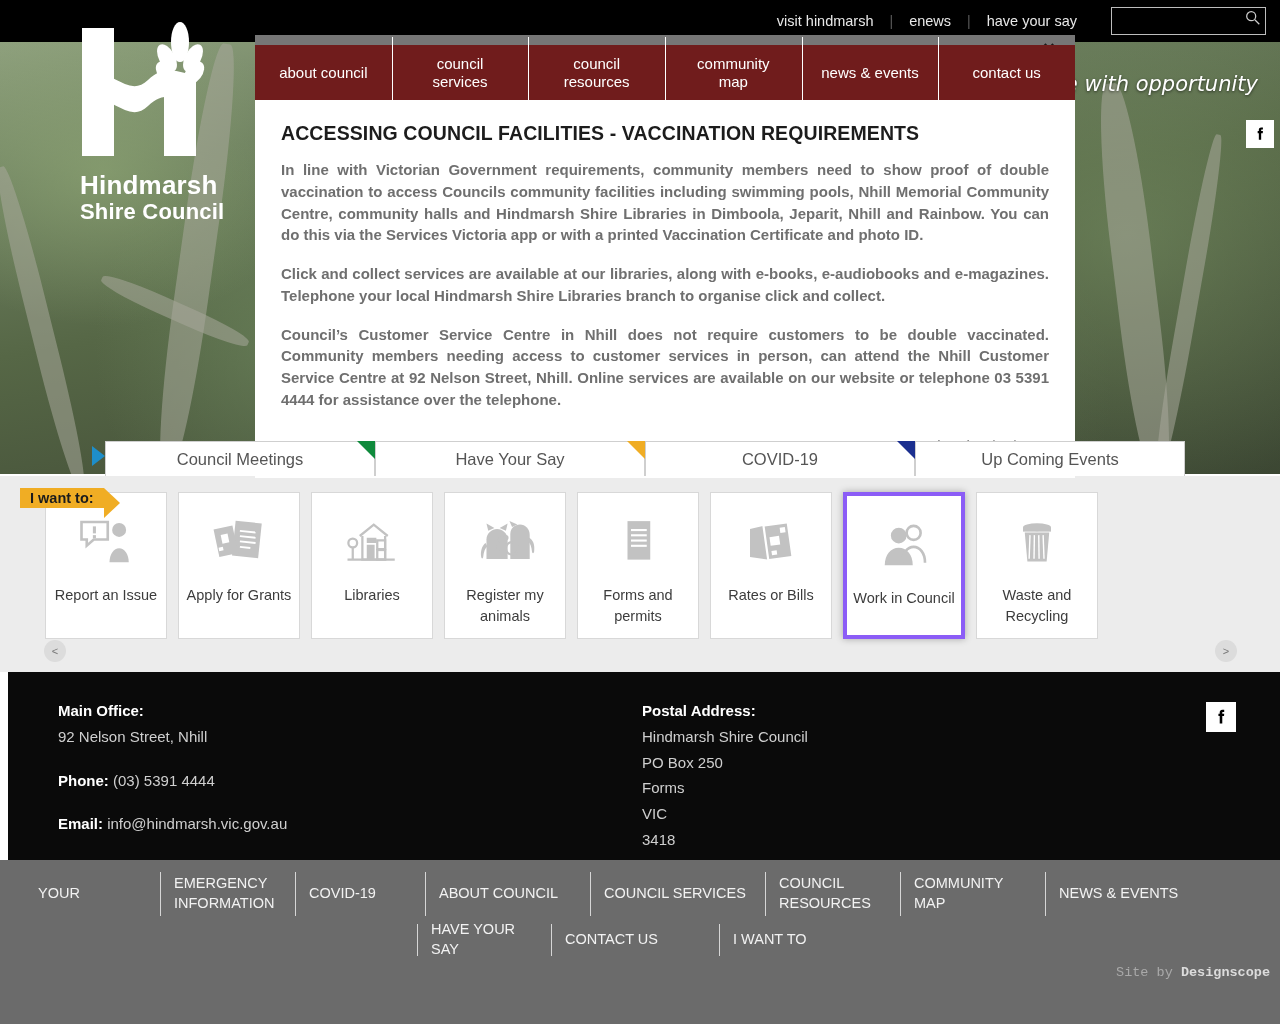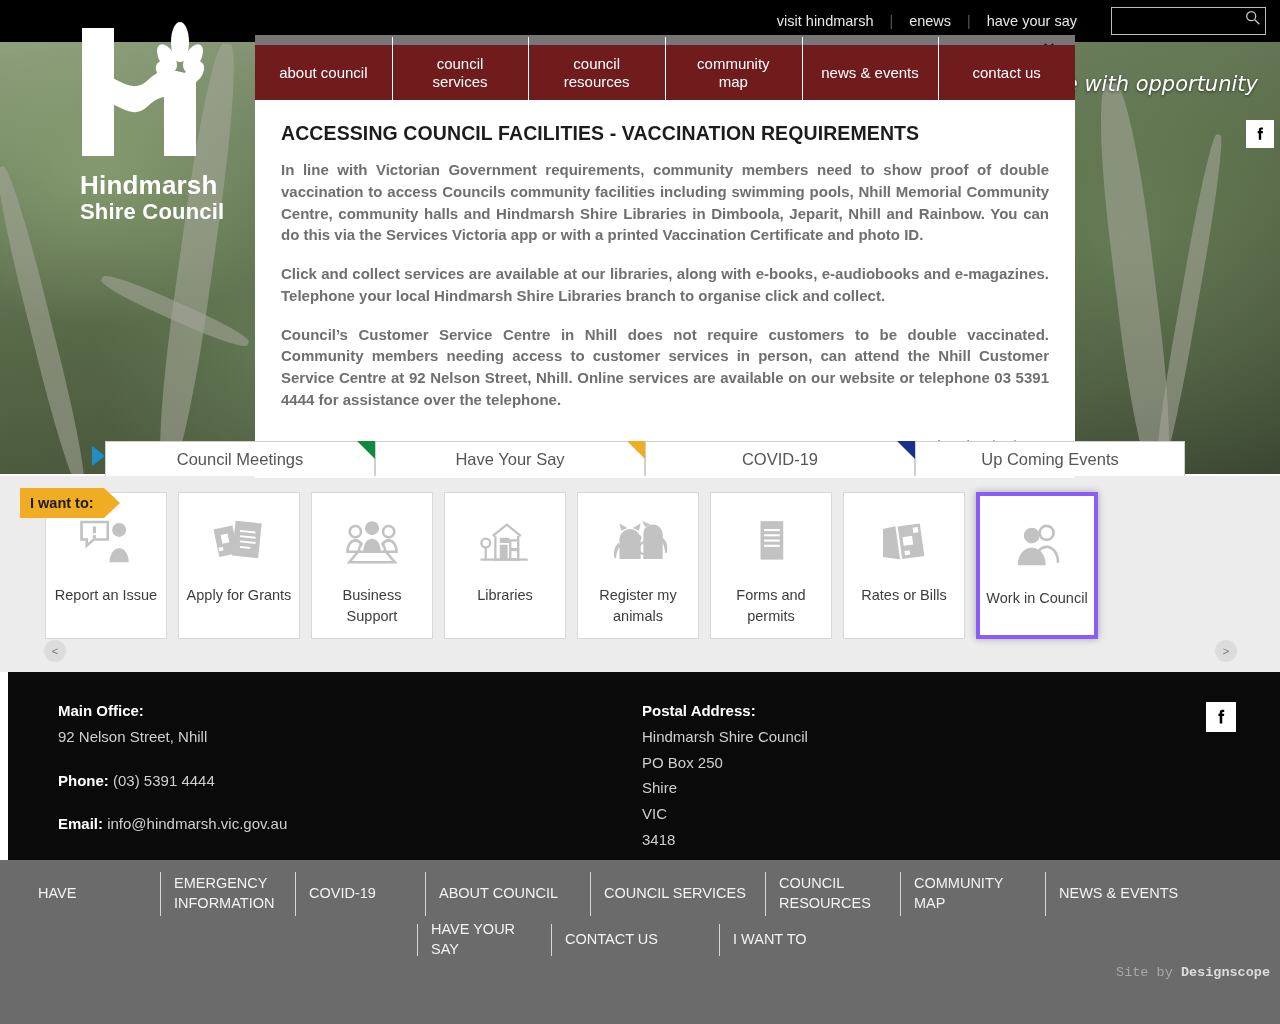--- a/index.html
+++ b/index.html
@@ -161,21 +161,21 @@
     border-width: 10px 0 10px 13px;
     border-color: transparent transparent transparent #1e8ec9;
   }
 
   
   .quick-section {
     position: absolute; left: 0; top: 476px; width: 1280px; height: 196px;
     background: #ececec;
   }
   .iwantto {
-    position: absolute; left: 20px; top: 12px; height: 30px;
+    position: absolute; left: 20px; top: 12px; height: 20px;
     background: #f0ad24; color: #1c1c1c; font-size: 14.5px; font-weight: bold;
     display: flex; align-items: center; padding: 0 10px; z-index: 5;
   }
   .iwantto::after {
     content:""; position:absolute; right:-16px; top:0;
     width:0; height:0; border-style:solid;
     border-width:15px 0 15px 16px;
     border-color: transparent transparent transparent #f0ad24;
   }
   .tiles {
@@ -381,34 +381,20 @@
               <rect x="33" y="14" width="18" height="2.2" transform="rotate(6 42 15)"></rect>
               <rect x="33" y="20" width="18" height="2.2" transform="rotate(6 42 21)"></rect>
               <rect x="33" y="26" width="18" height="2.2" transform="rotate(6 42 27)"></rect>
               <rect x="33" y="32" width="12" height="2.2" transform="rotate(6 39 33)"></rect>
             </g>
           </svg>
         </div>
         <div class="tile-label">Apply for Grants</div>
       </div>
 
-      <div class="tile">
-        <div class="tile-icon">
-          <svg viewBox="0 0 64 56" width="56" height="50" fill="#c2c2c2">
-            <circle cx="32" cy="11" r="8"></circle>
-            <circle cx="13" cy="15" r="6.5" fill="none" stroke="#c2c2c2" stroke-width="3"></circle>
-            <circle cx="51" cy="15" r="6.5" fill="none" stroke="#c2c2c2" stroke-width="3"></circle>
-            <path d="M22 38c0-9 4-15 10-15s10 6 10 15z"></path>
-            <path d="M4 38c0-8 4-13 9-13 3 0 5 1.5 7 4-2 2.5-3 5.5-3 9z" fill="none" stroke="#c2c2c2" stroke-width="3"></path>
-            <path d="M60 38c0-8-4-13-9-13-3 0-5 1.5-7 4 2 2.5 3 5.5 3 9z" fill="none" stroke="#c2c2c2" stroke-width="3"></path>
-            <path d="M6 50L16 38h32l10 12z" fill="none" stroke="#c2c2c2" stroke-width="3"></path>
-          </svg>
-        </div>
-        <div class="tile-label">Business Support</div>
-      </div>
 
       <div class="tile">
         <div class="tile-icon">
           <svg viewBox="0 0 64 56" width="56" height="50" fill="none" stroke="#c2c2c2" stroke-width="2.6">
             <path d="M18 20L34 7l16 13"></path>
             <path d="M21 20v27h26V20"></path>
             <rect x="26" y="30" width="9" height="17" fill="#c2c2c2" stroke="none"></rect>
             <rect x="38" y="25" width="9" height="10"></rect>
             <rect x="38" y="36" width="9" height="11"></rect>
             <path d="M26 22h11v6H26z" fill="#c2c2c2" stroke="none"></path>
@@ -477,20 +463,36 @@
           <svg viewBox="0 0 64 56" width="56" height="50">
             <circle cx="26" cy="16" r="9" fill="#c2c2c2"></circle>
             <path d="M10 50c0-12 7-20 16-20s16 8 16 20z" fill="#c2c2c2"></path>
             <circle cx="43" cy="13" r="8" fill="none" stroke="#c2c2c2" stroke-width="3"></circle>
             <path d="M30 47c0-11 6-18 13-18s13 7 13 18" fill="none" stroke="#c2c2c2" stroke-width="3"></path>
           </svg>
         </div>
         <div class="tile-label">Work in Council</div>
       </div>
 
+      <div class="tile">
+        <div class="tile-icon">
+          <svg viewBox="0 0 64 56" width="56" height="50" fill="#c2c2c2">
+            <ellipse cx="32" cy="10" rx="16" ry="4.5"></ellipse>
+            <rect x="16" y="10" width="32" height="5"></rect>
+            <path d="M18 16h28l-3 33H21z"></path>
+            <g stroke="#ffffff" stroke-width="1.6">
+              <line x1="24" y1="19" x2="23" y2="46"></line>
+              <line x1="29" y1="19" x2="28.6" y2="46"></line>
+              <line x1="34" y1="19" x2="34.4" y2="46"></line>
+              <line x1="39" y1="19" x2="40" y2="46"></line>
+            </g>
+          </svg>
+        </div>
+        <div class="tile-label">Waste and Recycling</div>
+      </div>
 
     </div>
 
     <button class="carousel-btn car-prev">&lt;</button>
     <button class="carousel-btn car-next">&gt;</button>
   </div>
 
   <div class="footer">
     <div class="foot-col foot-left">
       <div class="foot-row"><b>Main Office:</b></div>
@@ -504,37 +506,37 @@
       <div class="foot-row">
         <b>Email:</b>
         <span>info@hindmarsh.vic.gov.au</span>
       </div>
     </div>
 
     <div class="foot-col foot-right">
       <div class="foot-row"><b>Postal Address:</b></div>
       <div class="foot-row">Hindmarsh Shire Council</div>
       <div class="foot-row">PO Box 250</div>
-      <div class="foot-row">Shire</div>
+      <div class="foot-row">Forms</div>
       <div class="foot-row">VIC</div>
       <div class="foot-row">3418</div>
     </div>
 
     <div class="fb-foot">
       <svg viewBox="0 0 24 24" width="22" height="22" fill="#000000">
         <path d="M15.5 8.5h-2.1V7.2c0-.6.4-.7.7-.7h1.4V4.2h-2C11.2 4.2 10.6 5.9 10.6 7v1.5H9.2V11h1.4v8h2.8v-8h1.9l.2-2.5z"></path>
       </svg>
     </div>
     <div class="foot-notch"></div>
   </div>
 
   <div class="botnav">
     <div class="botnav-rows">
       <div class="botnav-row">
-        <div class="bn" style="width:125px;padding-left:38px;">HAVE</div>
+        <div class="bn" style="width:125px;padding-left:38px;">YOUR</div>
         <div class="bn sep" style="width:135px;margin-left:35px;">EMERGENCY
 INFORMATION</div>
         <div class="bn sep" style="width:130px;">COVID-19</div>
         <div class="bn sep" style="width:165px;">ABOUT COUNCIL</div>
         <div class="bn sep" style="width:175px;">COUNCIL SERVICES</div>
         <div class="bn sep" style="width:135px;">COUNCIL
 RESOURCES</div>
         <div class="bn sep" style="width:145px;">COMMUNITY
 MAP</div>
         <div class="bn sep" style="width:170px;">NEWS &amp; EVENTS</div>

